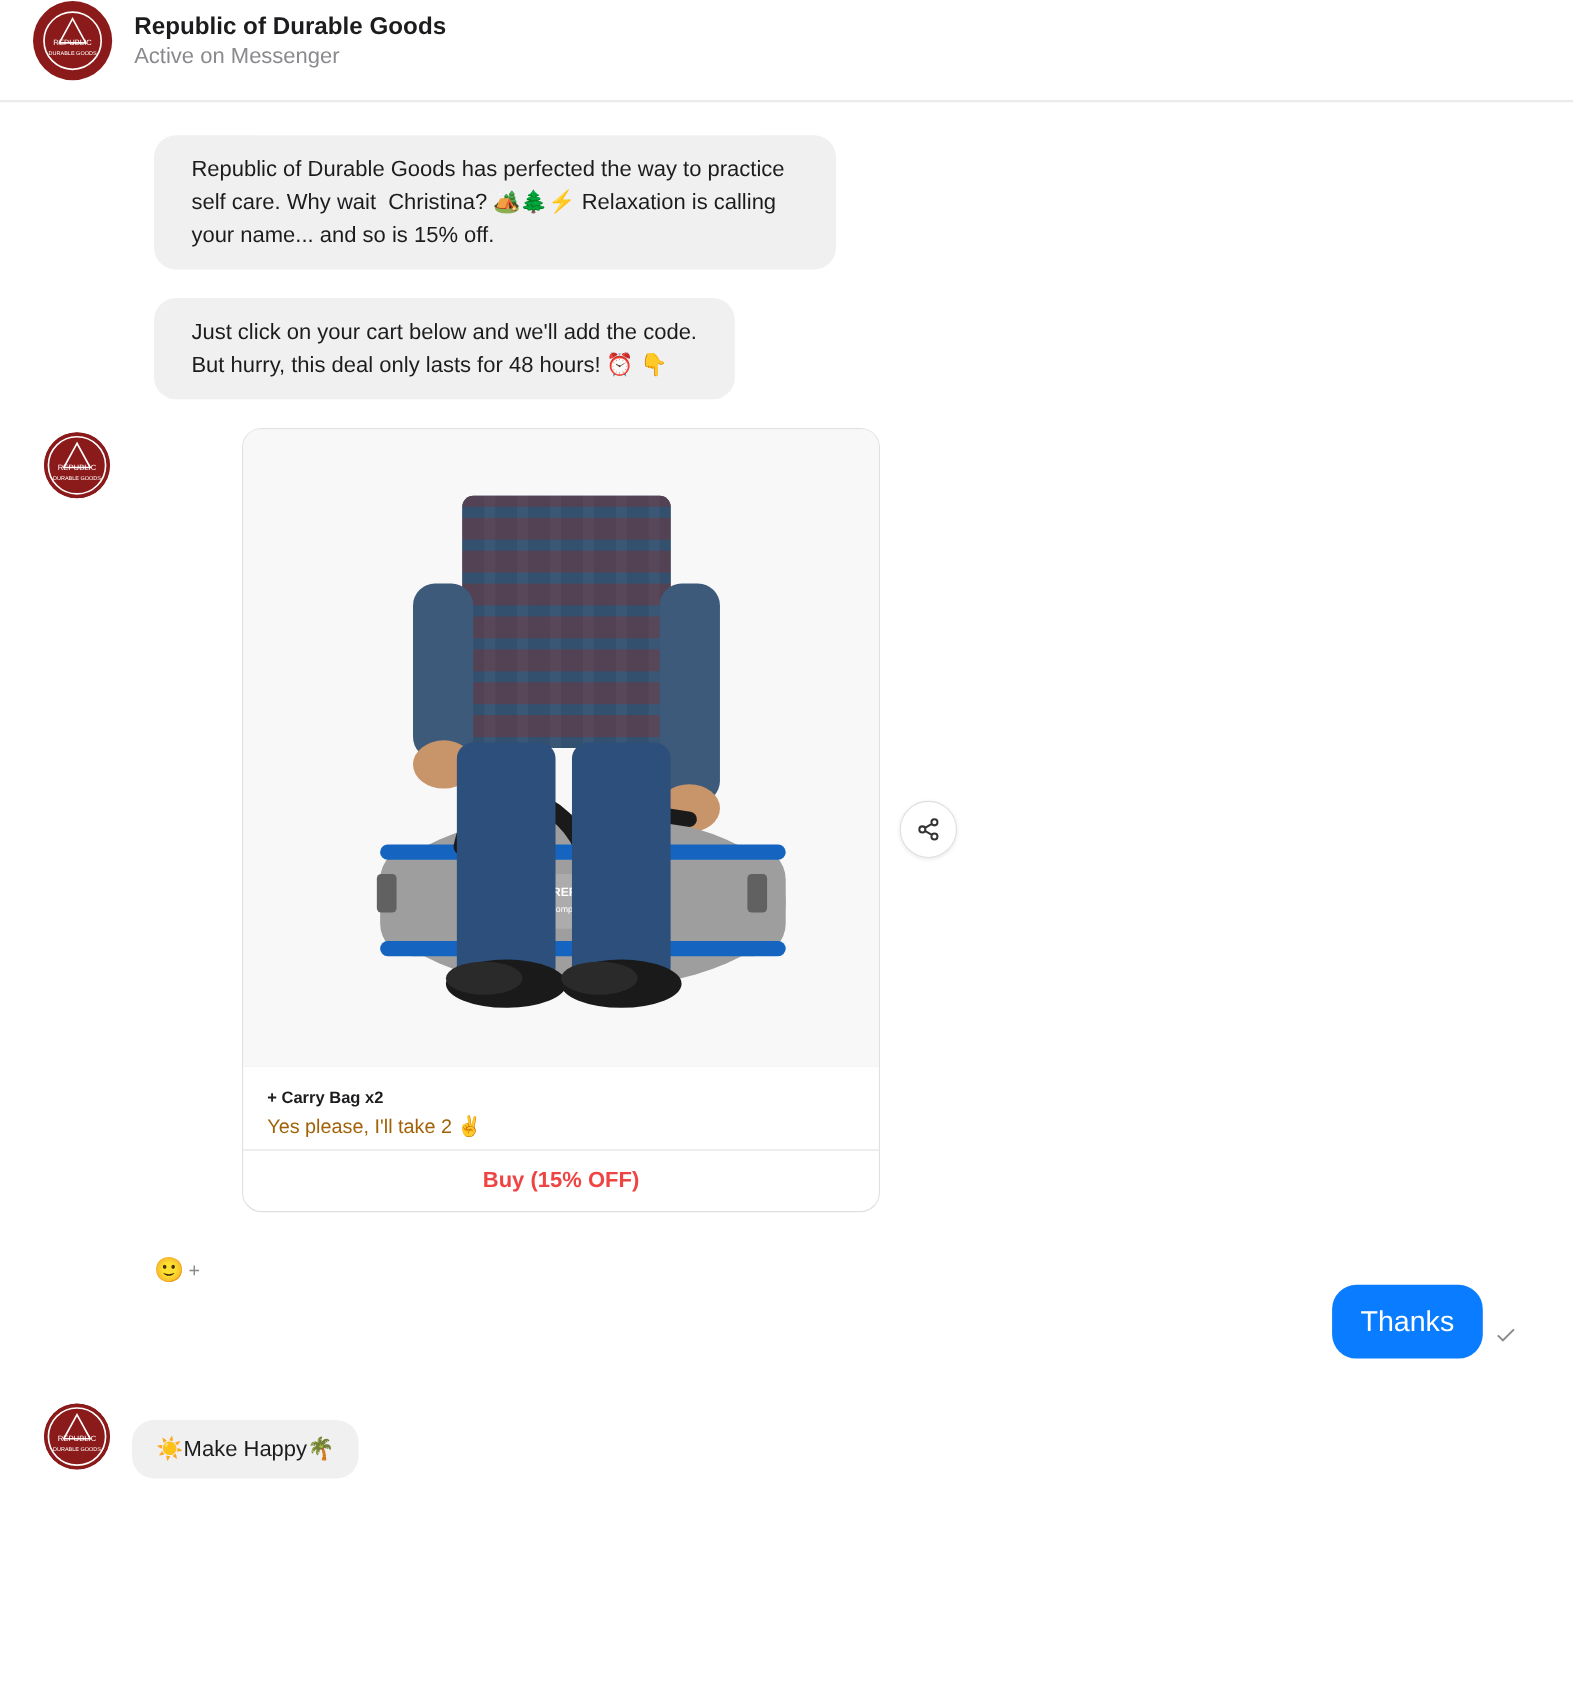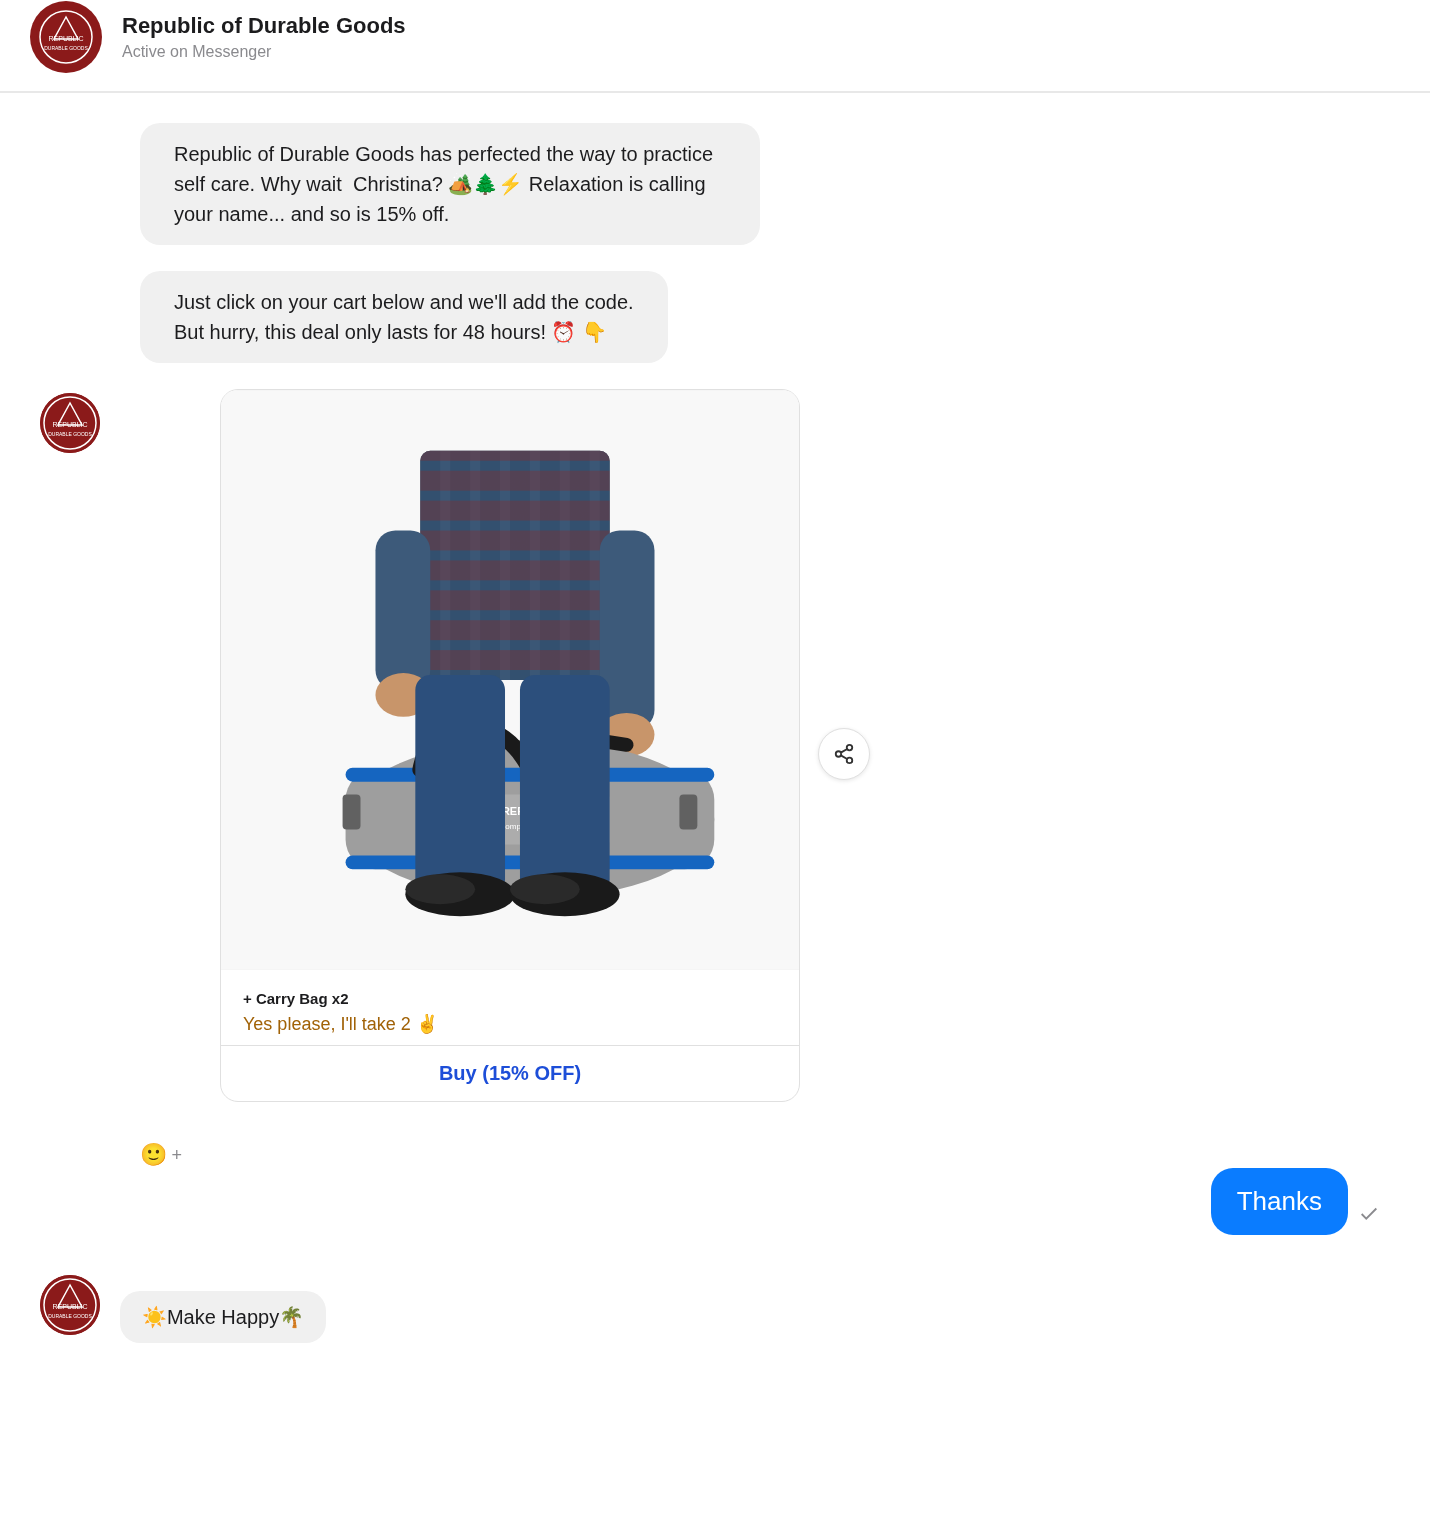--- a/index.html
+++ b/index.html
@@ -40,21 +40,21 @@
       display: flex;
       flex-direction: column;
     }
     .header-title {
       font-size: 22px;
       font-weight: 700;
       color: #1c1c1e;
       line-height: 1.2;
     }
     .header-subtitle {
-      font-size: 16px;
+      font-size: 20px;
       color: #8a8a8e;
       margin-top: 3px;
     }
 
     
     .chat-area {
       padding: 30px 40px 30px 40px;
       display: flex;
       flex-direction: column;
       gap: 0;
@@ -129,21 +129,21 @@
       border-top: 1px solid #e0e0e0;
       padding: 16px 22px;
       text-align: center;
     }
 
     .card-button {
       background: none;
       border: none;
       font-size: 20px;
       font-weight: 600;
-      color: #1d4ed8;
+      color: #ef4444;
       cursor: pointer;
       width: 100%;
     }
 
     
     .share-button {
       position: absolute;
       right: -70px;
       top: 50%;
       transform: translateY(-50%);

